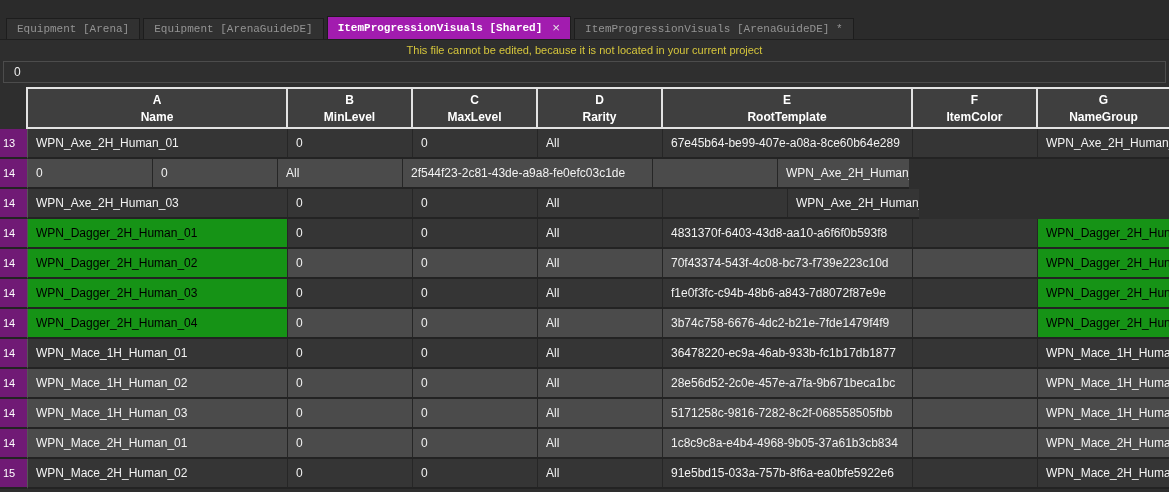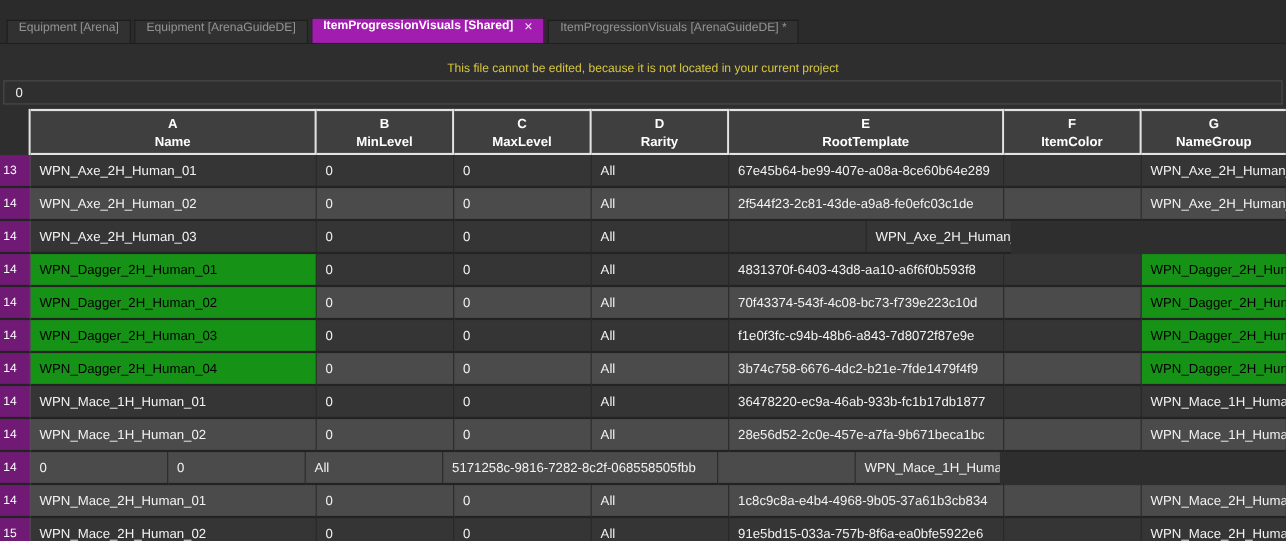--- a/index.html
+++ b/index.html
@@ -3,28 +3,28 @@
 <meta charset="utf-8">
 <style>
   * { margin:0; padding:0; box-sizing:border-box; }
   html,body { width:1169px; height:492px; overflow:hidden; background:#2e2e2e;
               font-family:"Liberation Sans", sans-serif; }
 
   
   .tabbar { height:40px; background:#2b2b2b; display:flex; align-items:flex-end;
             padding-left:6px; gap:3px; border-bottom:1px solid #1f1f1f; }
   .tab { height:21px; padding:0 10px; background:#313131; color:#949494; font-size:11px;
-         border:1px solid #1d1d1d; border-bottom:none; display:flex; 
-         white-space:nowrap; cursor:default; }
+         border:1px solid #1d1d1d; border-bottom:none; display:flex; align-items:center;
+         white-space:nowrap; cursor:default;font-family:Liberation Mono, monospace; }
   .tab.active { height:23px; background:#a21caf; color:#ffffff; font-weight:bold; }
   .tab .close { margin-left:10px; font-weight:normal; color:#e6e6e6; font-size:13px; line-height:1; }
 
   
   .warning { height:20px; display:flex; align-items:center; justify-content:center;
-             color:#d6c63c; font-size:11px;margin-top:12px; }
+             color:#d6c63c; font-size:11px; }
 
   
   .formula { height:22px; margin:1px 3px 3px 3px; background:#2f2f2f; border:1px solid #4c4c4c;
              color:#eeeeee; font-size:12px; line-height:20px; padding-left:10px; }
 
   
   .grid { margin-top:4px; }
   .header-row { display:flex; height:42px; }
   .hcell { background:#3f3f3f; color:#ffffff; font-size:12px; font-weight:bold; text-align:center;
            display:flex; flex-direction:column; justify-content:center; gap:3px;
@@ -116,21 +116,20 @@
     <div class="cell body c-b">0</div>
     <div class="cell body c-c">0</div>
     <div class="cell body c-d">All</div>
     <div class="cell body c-e">67e45b64-be99-407e-a08a-8ce60b64e289</div>
     <div class="cell body c-f"></div>
     <div class="cell body c-g f-name_group">WPN_Axe_2H_Human_</div>
   </div>
 
   <div class="row shade-light">
     <div class="cell gutter c-gut">14</div>
-    <div class="cell body c-a f-name">WPN_Axe_2H_Human_02</div>
     <div class="cell body c-b">0</div>
     <div class="cell body c-c">0</div>
     <div class="cell body c-d">All</div>
     <div class="cell body c-e">2f544f23-2c81-43de-a9a8-fe0efc03c1de</div>
     <div class="cell body c-f"></div>
     <div class="cell body c-g f-name_group">WPN_Axe_2H_Human_</div>
   </div>
 
   <div class="row shade-dark">
     <div class="cell gutter c-gut">14</div>
@@ -203,20 +202,21 @@
     <div class="cell body c-b">0</div>
     <div class="cell body c-c">0</div>
     <div class="cell body c-d">All</div>
     <div class="cell body c-e">28e56d52-2c0e-457e-a7fa-9b671beca1bc</div>
     <div class="cell body c-f"></div>
     <div class="cell body c-g f-name_group">WPN_Mace_1H_Huma</div>
   </div>
 
   <div class="row shade-light">
     <div class="cell gutter c-gut">14</div>
+    <div class="cell body c-a f-name">WPN_Mace_1H_Human_03</div>
     <div class="cell body c-b">0</div>
     <div class="cell body c-c">0</div>
     <div class="cell body c-d">All</div>
     <div class="cell body c-e">5171258c-9816-7282-8c2f-068558505fbb</div>
     <div class="cell body c-f"></div>
     <div class="cell body c-g f-name_group">WPN_Mace_1H_Huma</div>
   </div>
 
   <div class="row shade-light">
     <div class="cell gutter c-gut">14</div>

